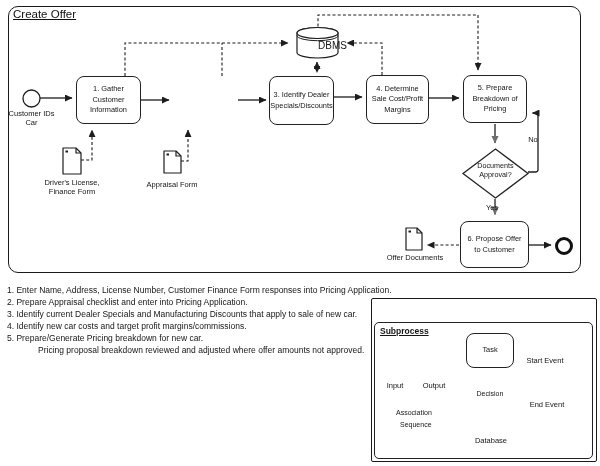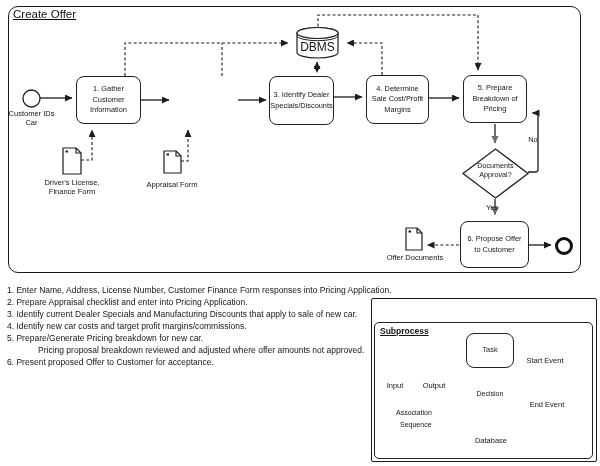--- a/index.html
+++ b/index.html
@@ -133,36 +133,35 @@
     <path d="M387 425 L446 425" stroke="#1d1d1d" stroke-width="1.2" fill="none" marker-end="url(#mb)"></path>
   </svg>
 
   <div class="task" style="left:76px;top:76px;width:65px;height:48px;">1. Gather Customer Information</div>
   <div class="task" style="left:269px;top:76px;width:65px;height:49px;">3. Identify Dealer Specials/Discounts</div>
   <div class="task" style="left:366px;top:75px;width:63px;height:49px;">4. Determine Sale Cost/Profit Margins</div>
   <div class="task" style="left:463px;top:75px;width:64px;height:48px;">5. Prepare Breakdown of Pricing</div>
   <div class="task" style="left:460px;top:221px;width:69px;height:47px;">6. Propose Offer to Customer</div>
 
   <div class="lbl" style="left:5px;top:109px;width:53px;">Customer IDs Car</div>
-  <div class="lbl" style="left:297px;top:40px;width:41px;font-size:12px;">DBMS</div>
+  <div class="lbl" style="left:297px;top:40px;width:41px;font-size:10px;padding-left:15px;">DBMS</div>
   <div class="lbl" style="left:466px;top:161px;width:59px;font-size:7.2px;">Documents Approval?</div>
   <div class="lbl" style="left:481px;top:203px;width:22px;">Yes</div>
   <div class="lbl" style="left:525px;top:135px;width:16px;">No</div>
   <div class="lbl" style="left:40px;top:178px;width:64px;">Driver's License, Finance Form</div>
   <div class="lbl" style="left:140px;top:180px;width:64px;">Appraisal Form</div>
   <div class="lbl" style="left:383px;top:253px;width:64px;">Offer Documents</div>
 
   <div class="notes">
     <div>1. Enter Name, Address, License Number, Customer Finance Form responses into Pricing Application.</div>
     <div>2. Prepare Appraisal checklist and enter into Pricing Application.</div>
     <div>3. Identify current Dealer Specials and Manufacturing Discounts that apply to sale of new car.</div>
     <div>4. Identify new car costs and target profit margins/commissions.</div>
     <div>5. Prepare/Generate Pricing breakdown for new car.</div>
     <div class="indent">Pricing proposal breakdown reviewed and adjusted where offer amounts not approved.</div>
-    <div>6. Present proposed Offer to Customer for acceptance.</div>
   </div>
 
   <div class="key-box"></div>
   <div class="key-title">Key</div>
   <div class="sub-box"></div>
   <div class="sub-title">Subprocess</div>
 
   <div class="task" style="left:466px;top:333px;width:48px;height:35px;">Task</div>
   <div class="lbl" style="left:378px;top:381px;width:34px;">Input</div>
   <div class="lbl" style="left:416px;top:381px;width:36px;">Output</div>

